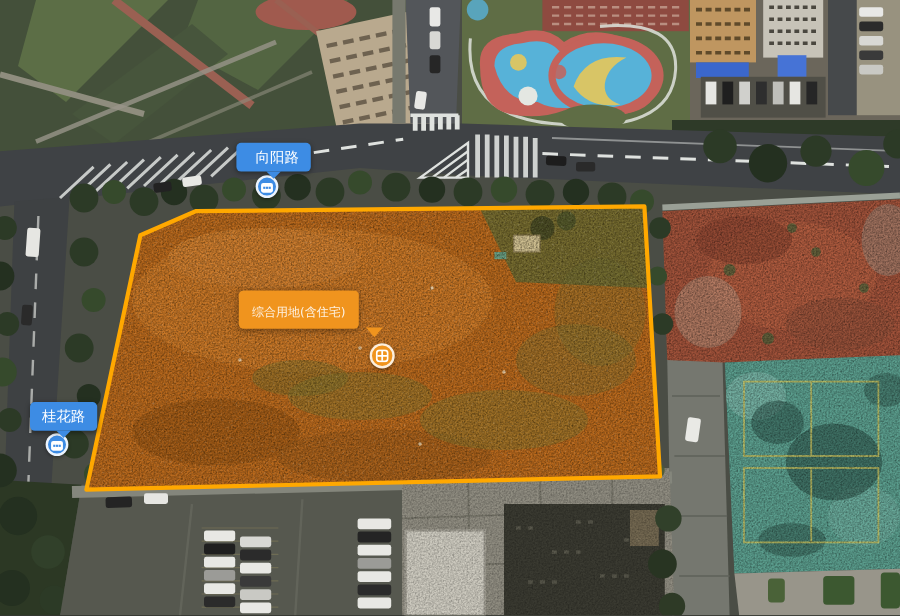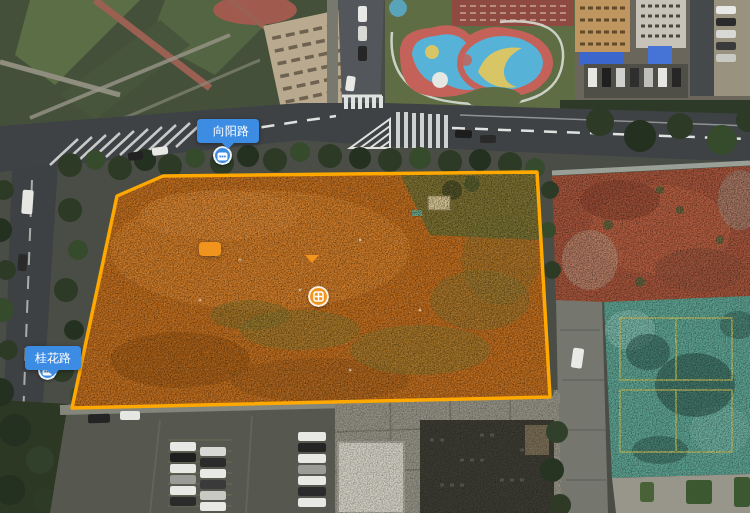--- a/index.html
+++ b/index.html
@@ -314,35 +314,36 @@
     <span>
       <svg width="11" height="9" viewBox="0 0 12 10">
           <rect x="0.5" y="0.5" width="11" height="9" rx="2" fill="#fff"></rect>
           <rect x="2.5" y="4" width="2" height="2" fill="#3D8CE4"></rect>
           <rect x="5" y="4" width="2" height="2" fill="#3D8CE4"></rect>
           <rect x="7.5" y="4" width="2" height="2" fill="#3D8CE4"></rect>
         </svg>
     </span>
   </div>
 
-  <div class="road-label" style="left:25px;top:346px;">
+  <div class="road-label" style="left:25px;top:335px;">
     <span>桂花路</span>
   </div>
   <div class="round-marker blue" style="left:38px;top:361px;">
     <span>
       <svg width="11" height="9" viewBox="0 0 12 10">
           <rect x="0.5" y="0.5" width="11" height="9" rx="2" fill="#fff"></rect>
           <rect x="2.5" y="4" width="2" height="2" fill="#3D8CE4"></rect>
           <rect x="5" y="4" width="2" height="2" fill="#3D8CE4"></rect>
           <rect x="7.5" y="4" width="2" height="2" fill="#3D8CE4"></rect>
         </svg>
     </span>
   </div>
 
   <div class="parcel-tooltip" style="left:199px;top:242px;">
+    <div class="pt-line2">综合用地(含住宅)</div>
   </div>
 
   <div class="round-marker orange" style="left:308px;top:286px;">
     <span>
       <svg width="11" height="11" viewBox="0 0 12 12">
           <rect x="1" y="1" width="10" height="10" rx="2.5" fill="none" stroke="#fff" stroke-width="1.6"></rect>
           <path d="M6,1.5 V10.5 M1.5,6 H10.5" stroke="#fff" stroke-width="1.6"></path>
         </svg>
     </span>
   </div>

